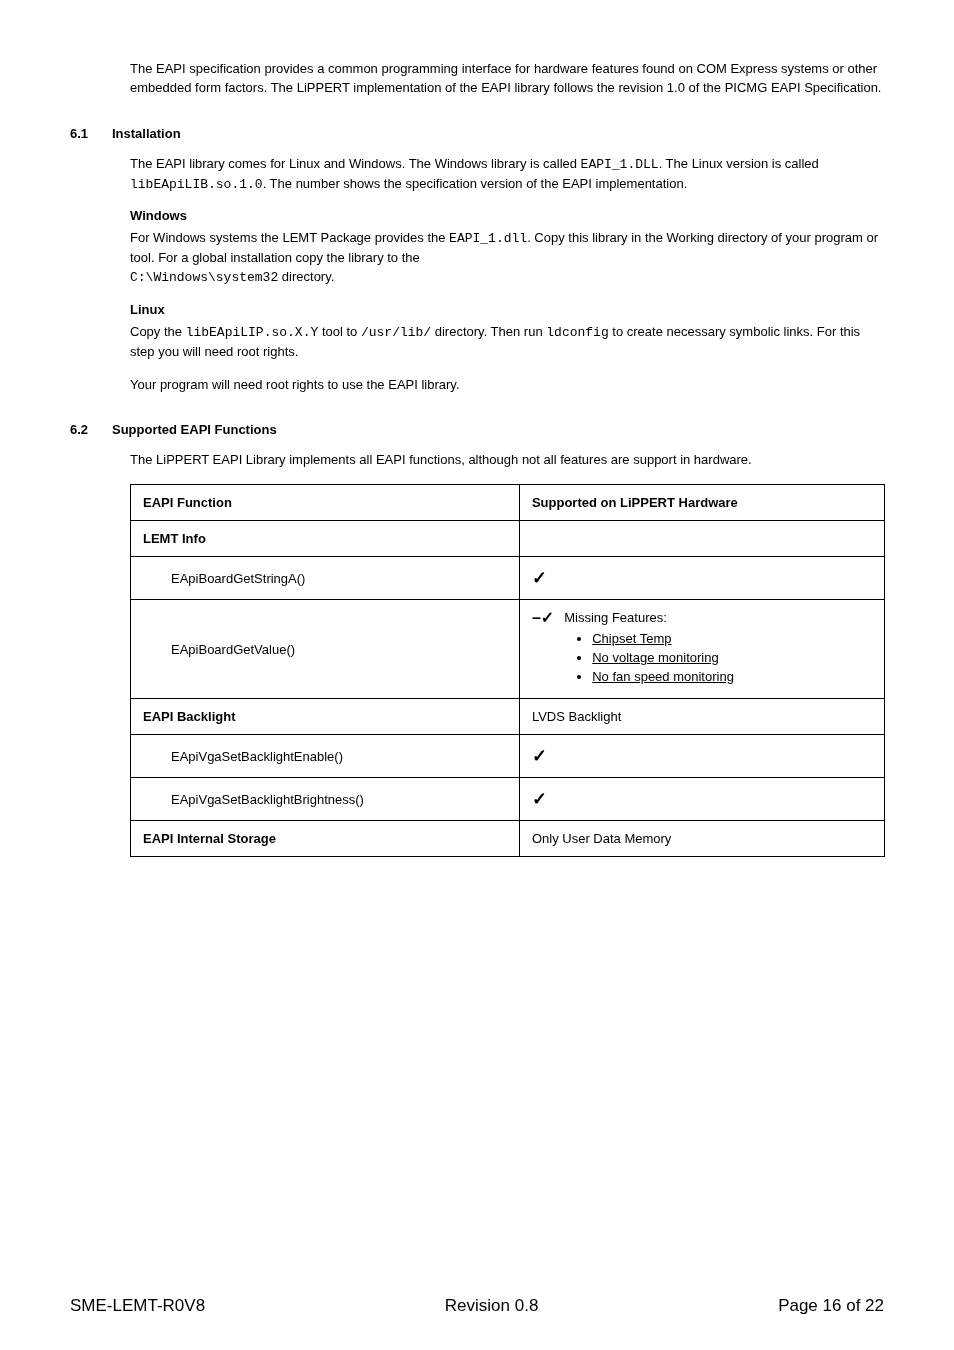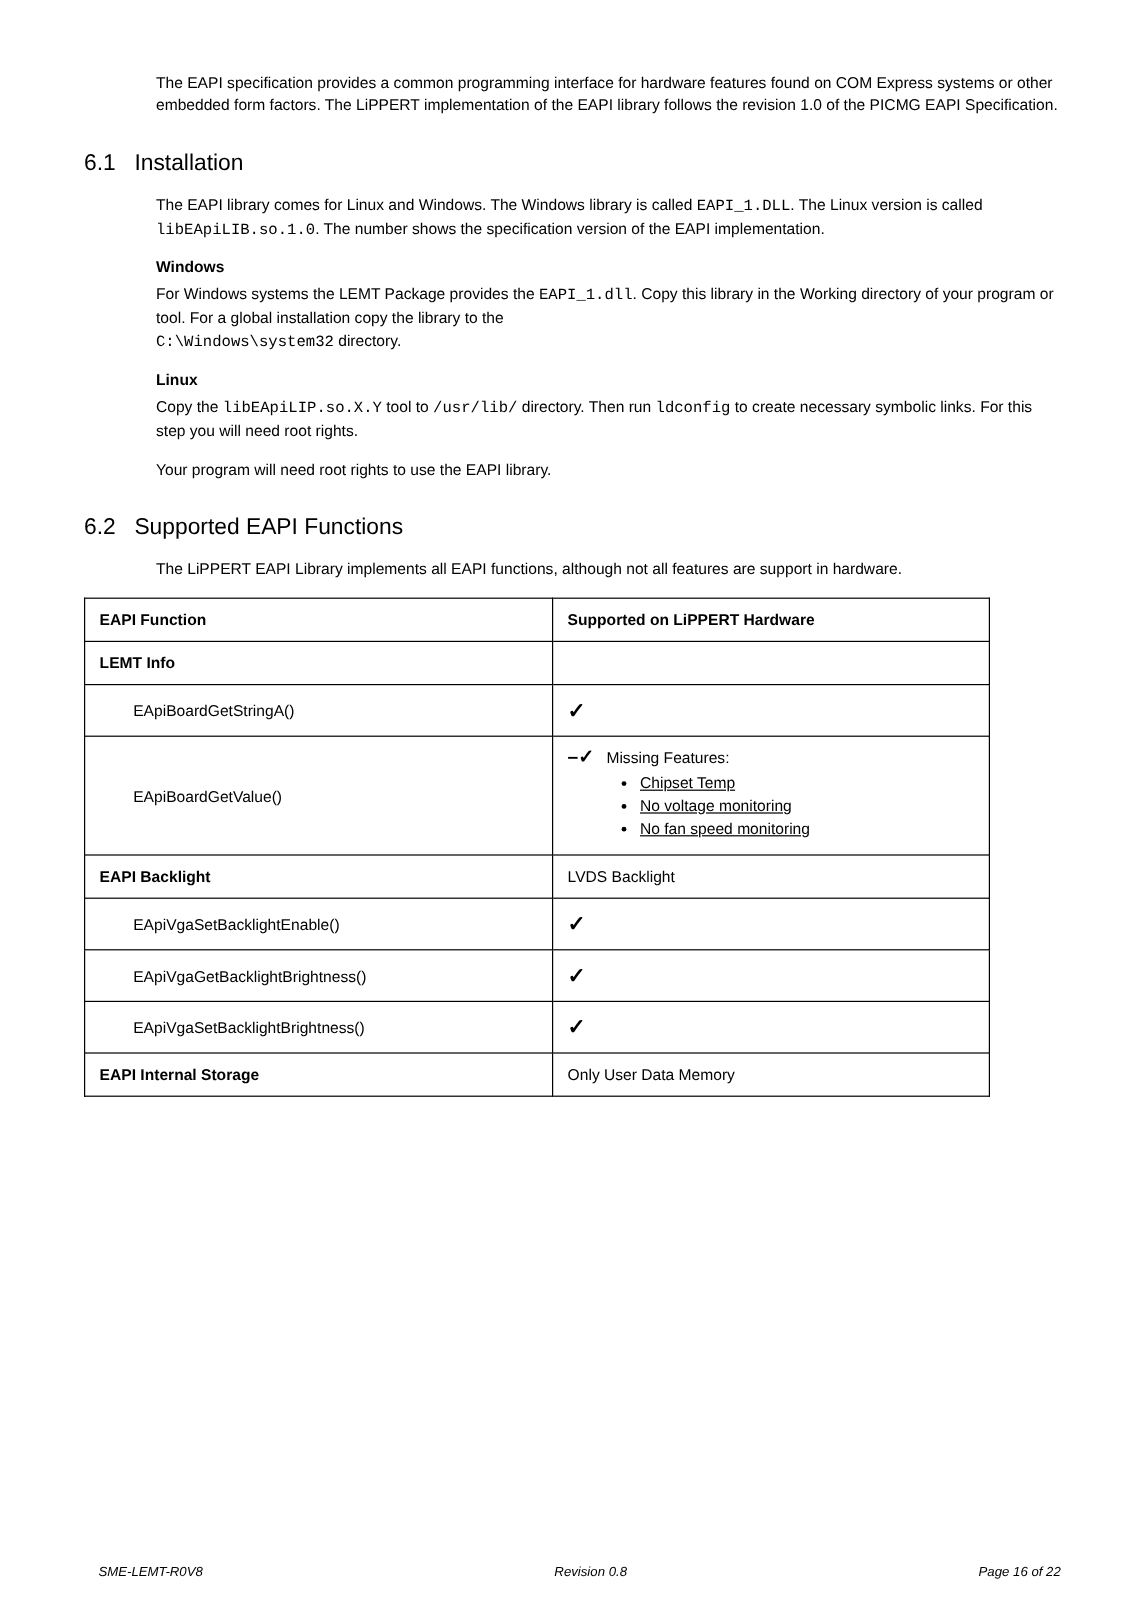--- a/index.html
+++ b/index.html
@@ -12,40 +12,41 @@
     height: 1350px;
     box-sizing: border-box;
     position: relative;
   }
   p.body-text {
     margin: 0 0 14px 0;
     line-height: 1.45;
     padding-left: 60px;
   }
   h2.section {
-    font-size: 19px;
-    font-weight: normal;
+    font-size: 13px;
+    font-weight: bold;
     margin: 28px 0 14px 0;
   }
   h2.section .num {
     display: inline-block;
     width: 42px;
   }
   h3.sub {
     font-size: 13px;
     font-weight: bold;
     margin: 14px 0 6px 60px;
   }
   code, .mono {
     font-family: "Courier New", Courier, monospace;
     font-size: 13px;
   }
   table.feat {
     border-collapse: collapse;
     width: 755px;
+    margin-left: 60px;
     margin-top: 8px;
   }
   table.feat td, table.feat th {
     border: 1px solid #000;
     padding: 10px 12px;
     text-align: left;
     vertical-align: middle;
     font-size: 13px;
   }
   table.feat th {
@@ -79,25 +80,23 @@
     white-space: nowrap;
     line-height: 1;
     position: relative;
     top: 0;
   }
   .footer {
     position: absolute;
     bottom: 34px;
     left: 70px;
     right: 70px;
-    font-style: italic;
-    font-size: 11px;
+    font-size: 17px;
     display: flex;
     justify-content: space-between;
-    margin-left: 12px;
   }
 </style>
 </head>
 <body>
 
 <p class="body-text">The EAPI specification provides a common programming interface for hardware features found on COM Express systems or other embedded form factors. The LiPPERT implementation of the EAPI library follows the revision 1.0 of the PICMG EAPI Specification.</p>
 
 <h2 class="section">
   <span class="num">6.1</span><span>Installation</span>
 </h2>
@@ -156,24 +155,20 @@
   </tr>
   <tr>
     <th>EAPI Backlight</th>
     <td>LVDS Backlight</td>
   </tr>
   <tr>
     <td class="indent-cell">EApiVgaSetBacklightEnable()</td>
     <td><span class="check">✓</span></td>
   </tr>
   <tr>
-    <td class="indent-cell">EApiVgaGetBacklightBrightness()</td>
-    <td><span class="check">✓</span></td>
-  </tr>
-  <tr>
     <td class="indent-cell">EApiVgaSetBacklightBrightness()</td>
     <td><span class="check">✓</span></td>
   </tr>
   <tr>
     <th>EAPI Internal Storage</th>
     <td>Only User Data Memory</td>
   </tr>
 </tbody>
   </table>
 

